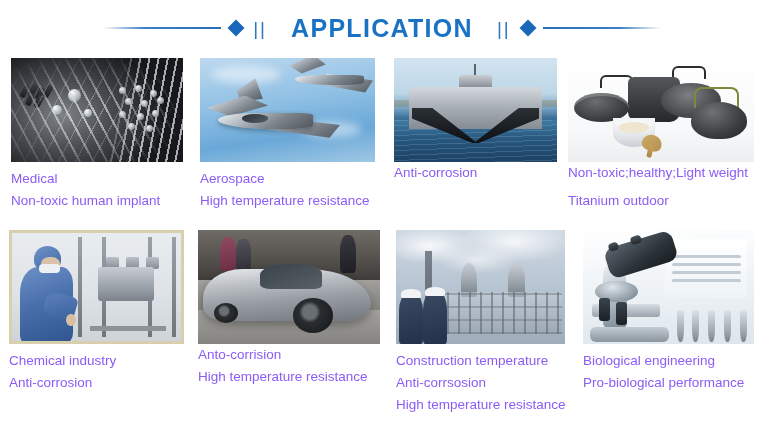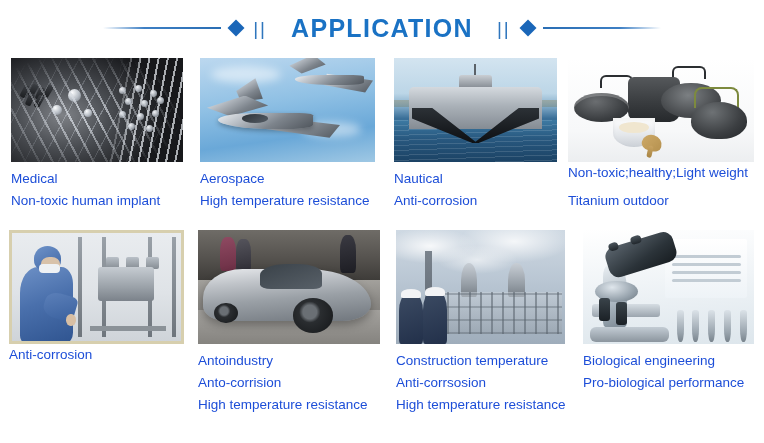--- a/index.html
+++ b/index.html
@@ -35,21 +35,21 @@
     letter-spacing:1.3px;margin:0 22px;
     font-family:"Liberation Sans","DejaVu Sans",sans-serif;
     white-space:nowrap;
   }
 
   
   .row{position:absolute;left:0;width:764px;}
   .cell{position:absolute;top:0;}
   .thumb{position:relative;overflow:hidden;background:#dfe6ec;}
   .cap{
-    font-size:13.5px;color:#1d4ed8;line-height:1.62;
+    font-size:13.5px;color:#8b5cf6;line-height:1.62;
     white-space:nowrap;
   }
   .cap.first{margin-top:6px;}
 
   
   .ph-medical{
     background:
       radial-gradient(ellipse 60% 70% at 30% 55%, #7e8186 0%, #4a4d52 45%, #17181b 100%),
       #16171a;
   }
@@ -314,21 +314,20 @@
 
   <div class="cell" style="left:394px;width:170px;">
     <div class="thumb ph-naut" style="width:163px;height:104px;">
       <span class="shore"></span>
       <span class="sea"></span>
       <span class="mast"></span>
       <span class="bridge"></span>
       <span class="hull"></span>
       <span class="prow"></span>
     </div>
-    <div class="cap first">Nautical</div>
     <div class="cap">Anti-corrosion</div>
   </div>
 
   <div class="cell" style="left:568px;width:190px;">
     <div class="thumb ph-cook" style="width:186px;height:104px;">
       <span class="wire" style="left:17%;top:16%;width:16%;height:11%"></span>
       <span class="wire" style="left:56%;top:8%;width:16%;height:10%"></span>
       <span class="pot" style="left:32%;top:18%;width:28%;height:44%"></span>
       <span class="lid" style="left:50%;top:24%;width:32%;height:34%"></span>
       <span class="handle-green" style="left:68%;top:28%;width:22%;height:18%"></span>
@@ -361,36 +360,36 @@
       </div>
       <div class="worker">
         <span class="torso"></span>
           <span class="arm"></span>
           <span class="hand"></span>
         <span class="hood"></span>
           <span class="face"></span>
           <span class="mask"></span>
       </div>
     </div>
+    <div class="cap first">Chemical industry</div>
     <div class="cap">Anti-corrosion</div>
   </div>
 
   <div class="cell" style="left:198px;width:190px;">
     <div class="thumb ph-car" style="width:182px;height:114px;">
       <span class="garage"></span>
         <span class="ground"></span>
       <span class="person" style="left:12%;top:6%;width:9%;height:30%;background:linear-gradient(170deg,#8f4a62,#6c2f45)"></span>
       <span class="person" style="left:21%;top:8%;width:8%;height:28%;background:linear-gradient(170deg,#55545c,#2f2e36)"></span>
       <span class="person" style="left:78%;top:4%;width:9%;height:34%;background:linear-gradient(170deg,#3a3a42,#1d1d23)"></span>
       <span class="carbody"></span>
       <span class="carglass"></span>
       <span class="wheel" style="left:52%;top:60%;width:22%;height:30%"></span>
       <span class="wheel" style="left:9%;top:64%;width:13%;height:18%"></span>
     </div>
-    <div class="cap first">Antoindustry</div>
     <div class="cap">Anto-corrision</div>
     <div class="cap">High temperature resistance</div>
   </div>
 
   <div class="cell" style="left:396px;width:184px;">
     <div class="thumb ph-cons" style="width:169px;height:114px;">
       <span class="sky"></span>
       <div class="plant">
         <span class="stack" style="left:6%"></span>
         <span class="tank" style="left:30%"></span>

